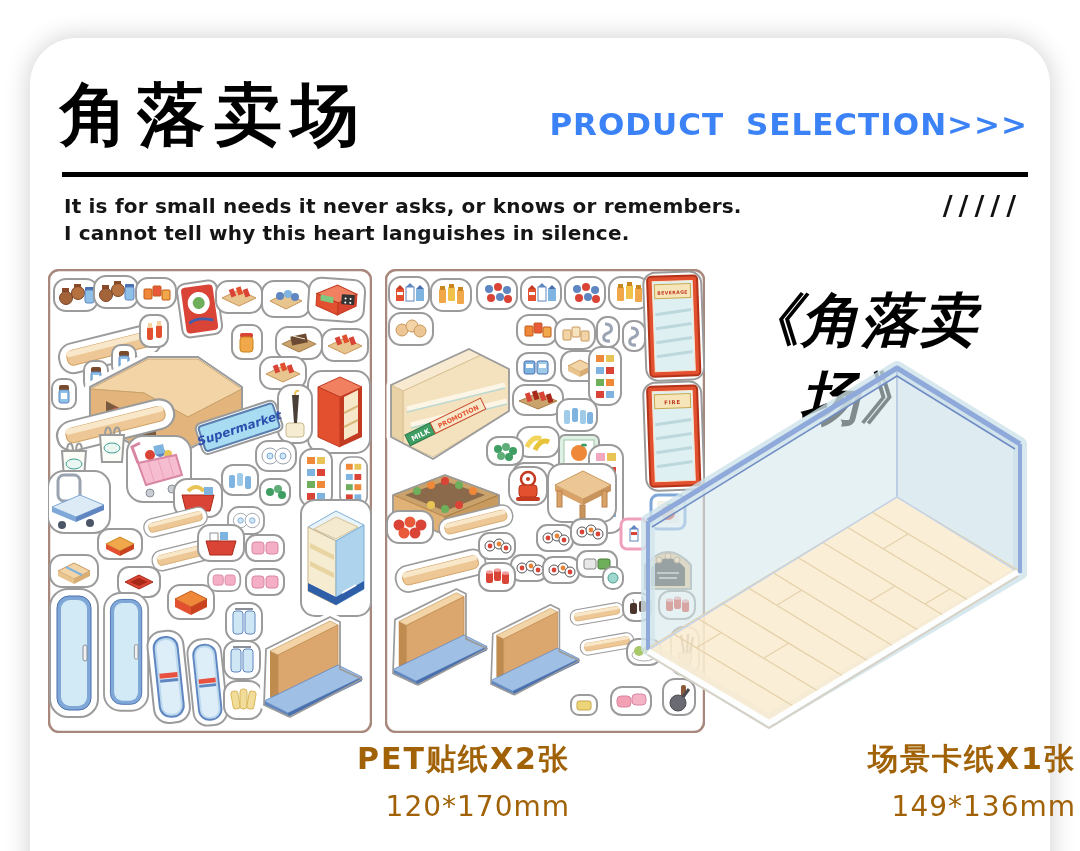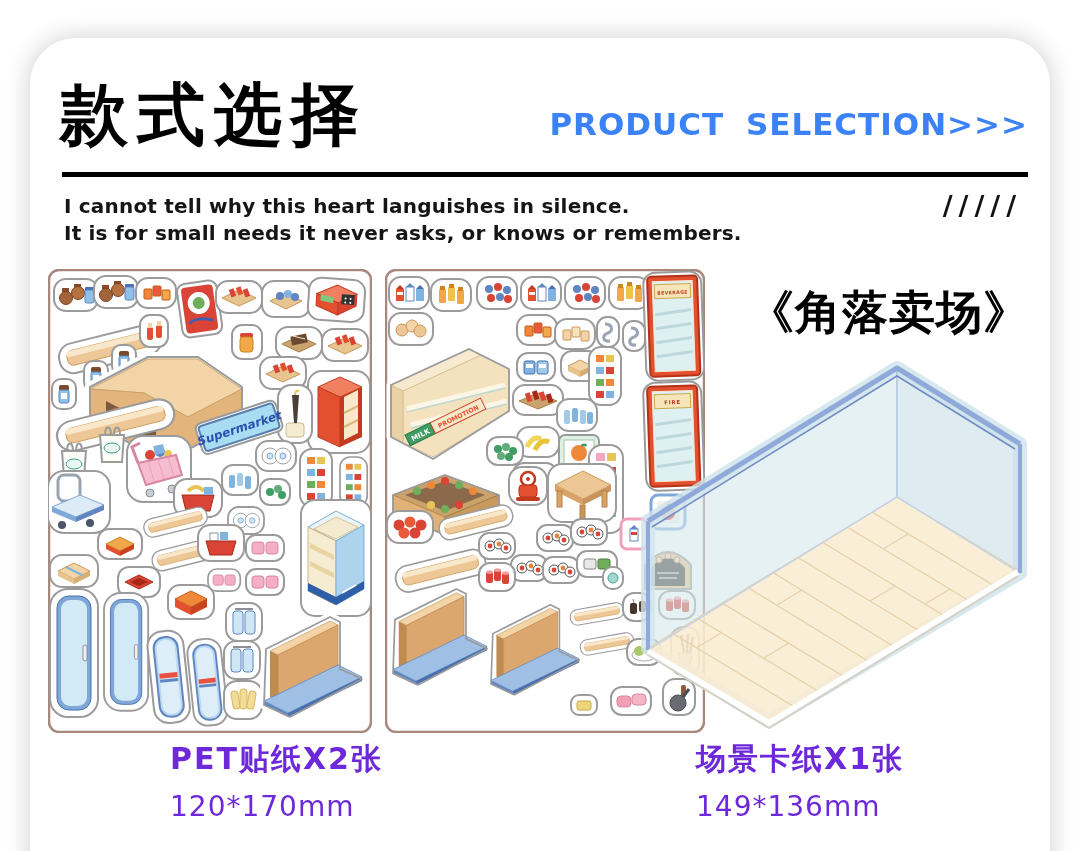--- a/index.html
+++ b/index.html
@@ -10,42 +10,42 @@
         box-shadow:0 0 26px rgba(0,0,0,0.20);}
   .title-zh{position:absolute;left:60px;top:72px;font-size:68px;font-weight:900;
         color:#000;letter-spacing:9px;line-height:1.25;}
   .title-en{position:absolute;right:52px;top:106px;font-size:31px;font-weight:700;
         color:#3b82f6;letter-spacing:1px;word-spacing:10px;}
   .divider{position:absolute;left:62px;top:172px;width:966px;height:5px;background:#000;}
   .quote{position:absolute;left:64px;top:193px;font-size:20px;font-weight:600;
         color:#151515;line-height:27px;letter-spacing:0.2px;}
   .slashes{position:absolute;right:58px;top:190px;font-size:27px;font-weight:800;
         color:#111;letter-spacing:6px;}
-  .scene-title{position:absolute;left:734px;top:282px;width:310px;text-align:center;
-        font-size:46px;font-weight:800;color:#000;letter-spacing:1px;}
+  .scene-title{position:absolute;left:705px;top:282px;width:310px;text-align:center;
+        font-size:58px;font-weight:800;color:#000;letter-spacing:1px;font-style:italic;}
   .sheet-svg{position:absolute;}
   .scene-svg{position:absolute;left:600px;top:350px;}
-  .caption{position:absolute;text-align:left;color:#6d28d9;}
+  .caption{position:absolute;text-align:right;color:#a16207;}
   .caption .l1{font-size:30px;font-weight:600;letter-spacing:2px;line-height:38px;}
   .caption .l2{font-size:28px;font-weight:500;letter-spacing:1px;line-height:34px;margin-top:12px;}
   .cap-stickers{left:170px;top:740px;width:400px;}
   .cap-scene{left:696px;top:740px;width:380px;}
   svg text{font-family:"DejaVu Sans","Liberation Sans",sans-serif;}
 </style>
 </head>
 <body>
 
 <div class="card"></div>
 
-<div class="title-zh">款式选择</div>
+<div class="title-zh">角落卖场</div>
 <div class="title-en">PRODUCT SELECTION&gt;&gt;&gt;</div>
 <div class="divider"></div>
 <div class="quote">
+  <div>It is for small needs it never asks, or knows or remembers.</div>
   <div>I cannot tell why this heart languishes in silence.</div>
-  <div>It is for small needs it never asks, or knows or remembers.</div>
 </div>
 <div class="slashes">/////</div>
 
 <svg class="sheet-svg" style="left:48px;top:269px" width="324" height="464" viewBox="0 0 324 464">
   <defs>
     <g id="d-plank">
       <rect x="0" y="0" width="104" height="30" rx="14" fill="#fff" stroke="#9b9b9b" stroke-width="2"></rect>
       <rect x="8" y="7" width="88" height="15" rx="6" fill="#edc795" stroke="#d0a162" stroke-width="1"></rect>
       <rect x="8" y="7" width="88" height="6" rx="3" fill="#f8e7c8"></rect>
     </g>

